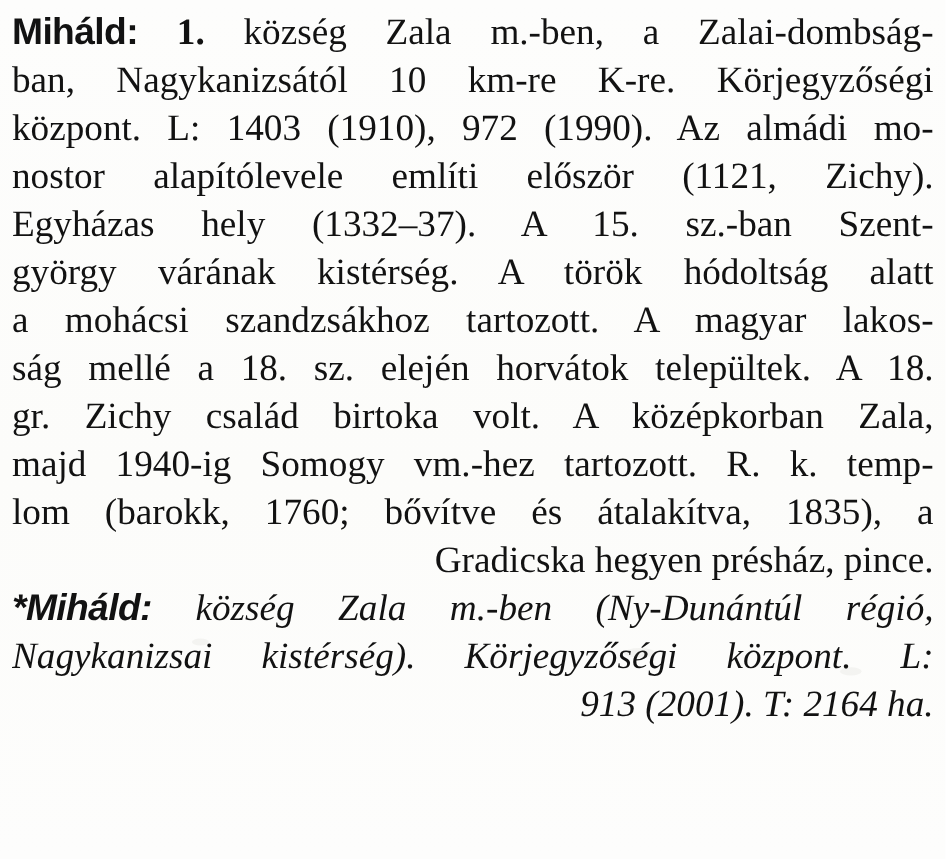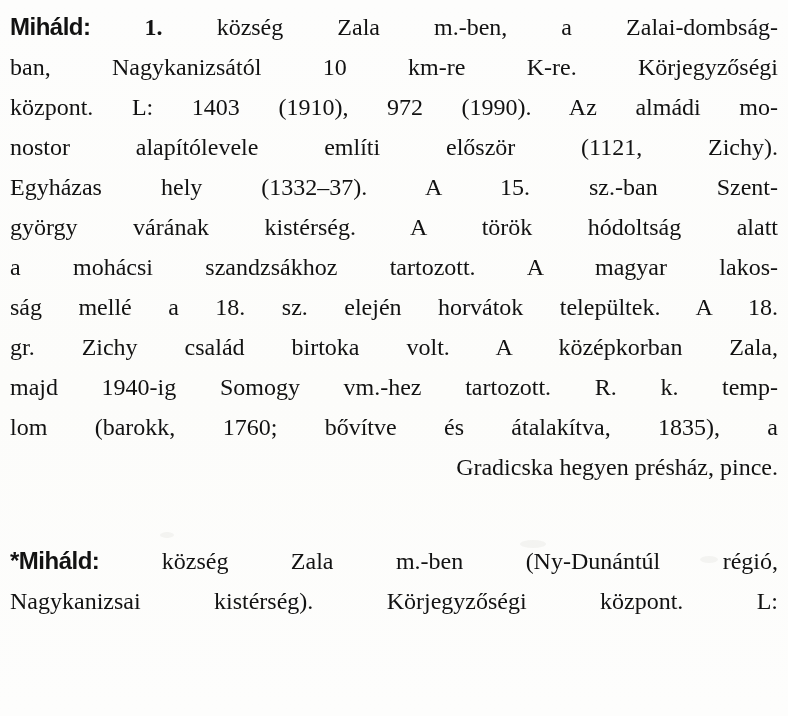--- a/index.html
+++ b/index.html
@@ -9,29 +9,29 @@
   }
   .page {
     position: relative;
     width: 788px;
     height: 716px;
     box-sizing: border-box;
     padding: 7px 10px 0 10px;
     background: linear-gradient(180deg, #fdfdfc 0%, #fcfcfa 55%, #fdfdfc 100%);
     color: #121212;
     font-family: "Liberation Serif", "DejaVu Serif", serif;
-    font-size: 24px;
+    font-size: 31px;
     overflow: hidden;
     -webkit-font-smoothing: antialiased;
   }
   .entry {
     width: 100%;
   }
   .entry-2 {
-    margin-top: 54px;
+    font-style: italic;
   }
   .line {
     height: 40px;
     line-height: 40px;
     white-space: normal;
     overflow: hidden;
     text-align: right;
   }
   .just {
     text-align: justify;
@@ -83,15 +83,16 @@
   <div class="smudge smudge-1"></div>
   <div class="smudge smudge-2"></div>
   <div class="smudge smudge-3"></div>
 
   <div class="entry entry-2">
     <div class="line just">
       <span class="headword">*Miháld:</span>
       <span>község Zala m.-ben (Ny-Dunántúl régió,</span>
     </div>
     <div class="line just">Nagykanizsai kistérség). Körjegyzőségi központ. L:</div>
+    <div class="line">913 (2001). T: 2164 ha.</div>
   </div>
 
 </div>
 
 </body></html>

